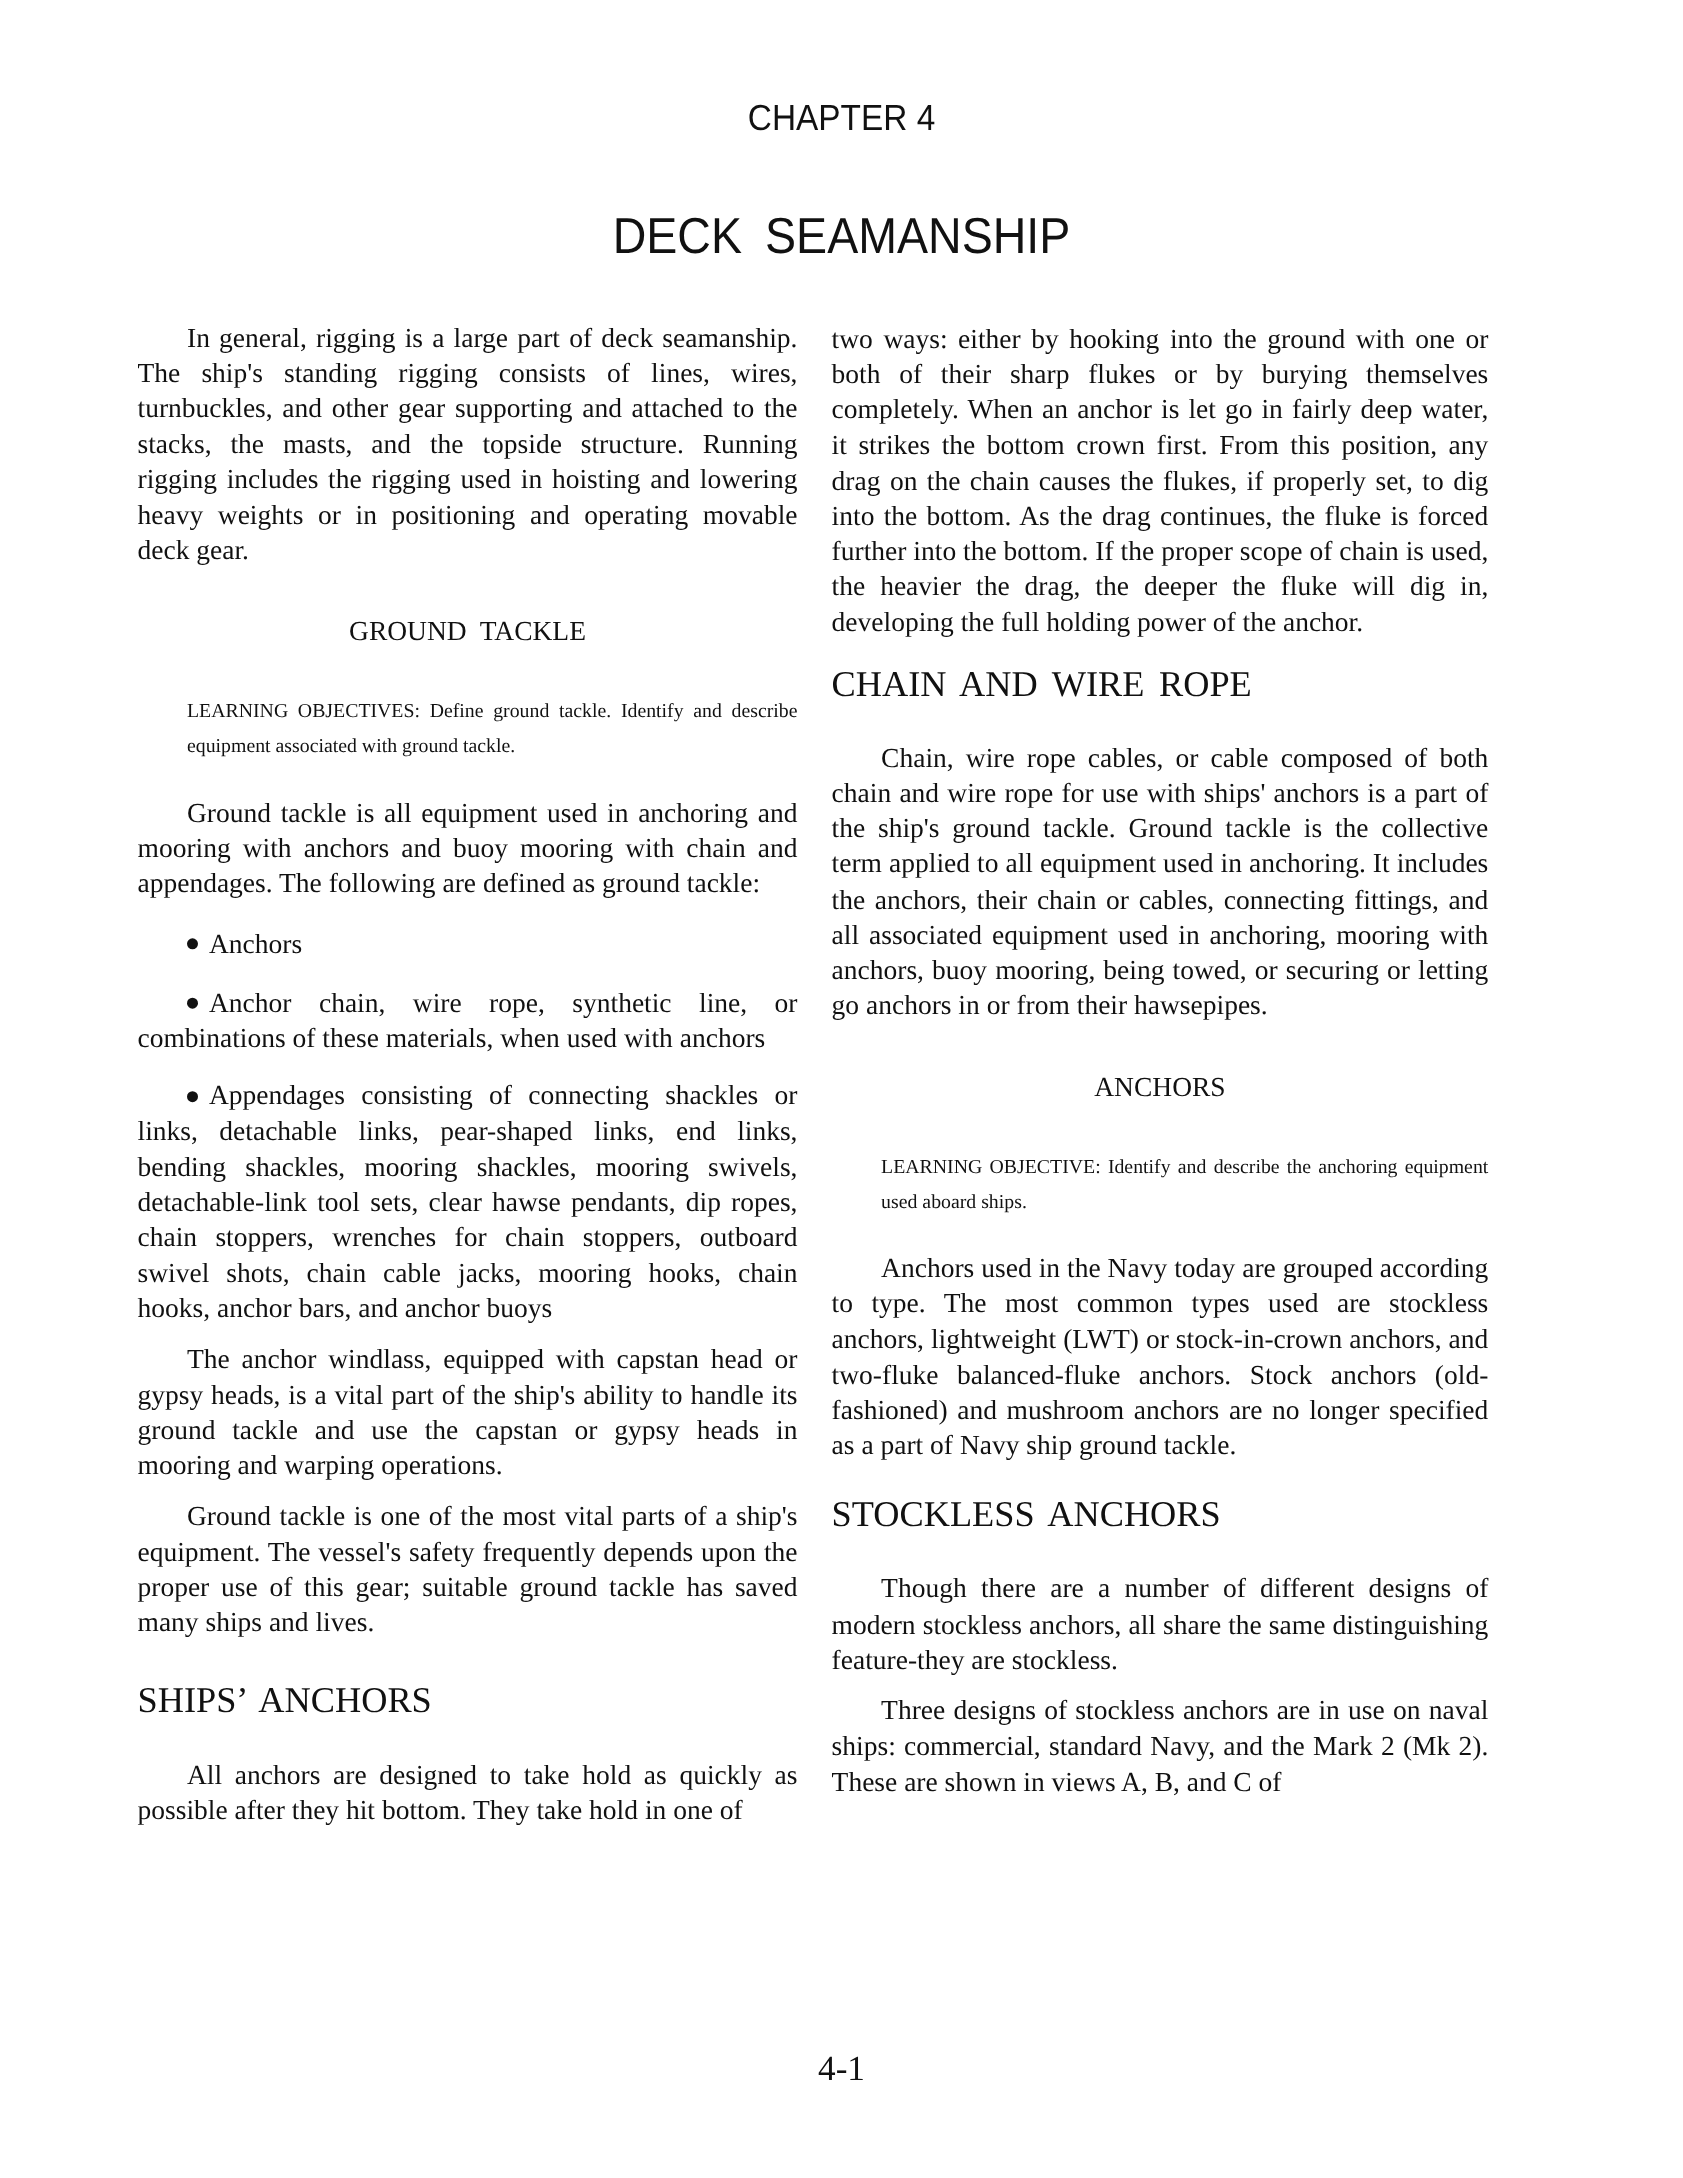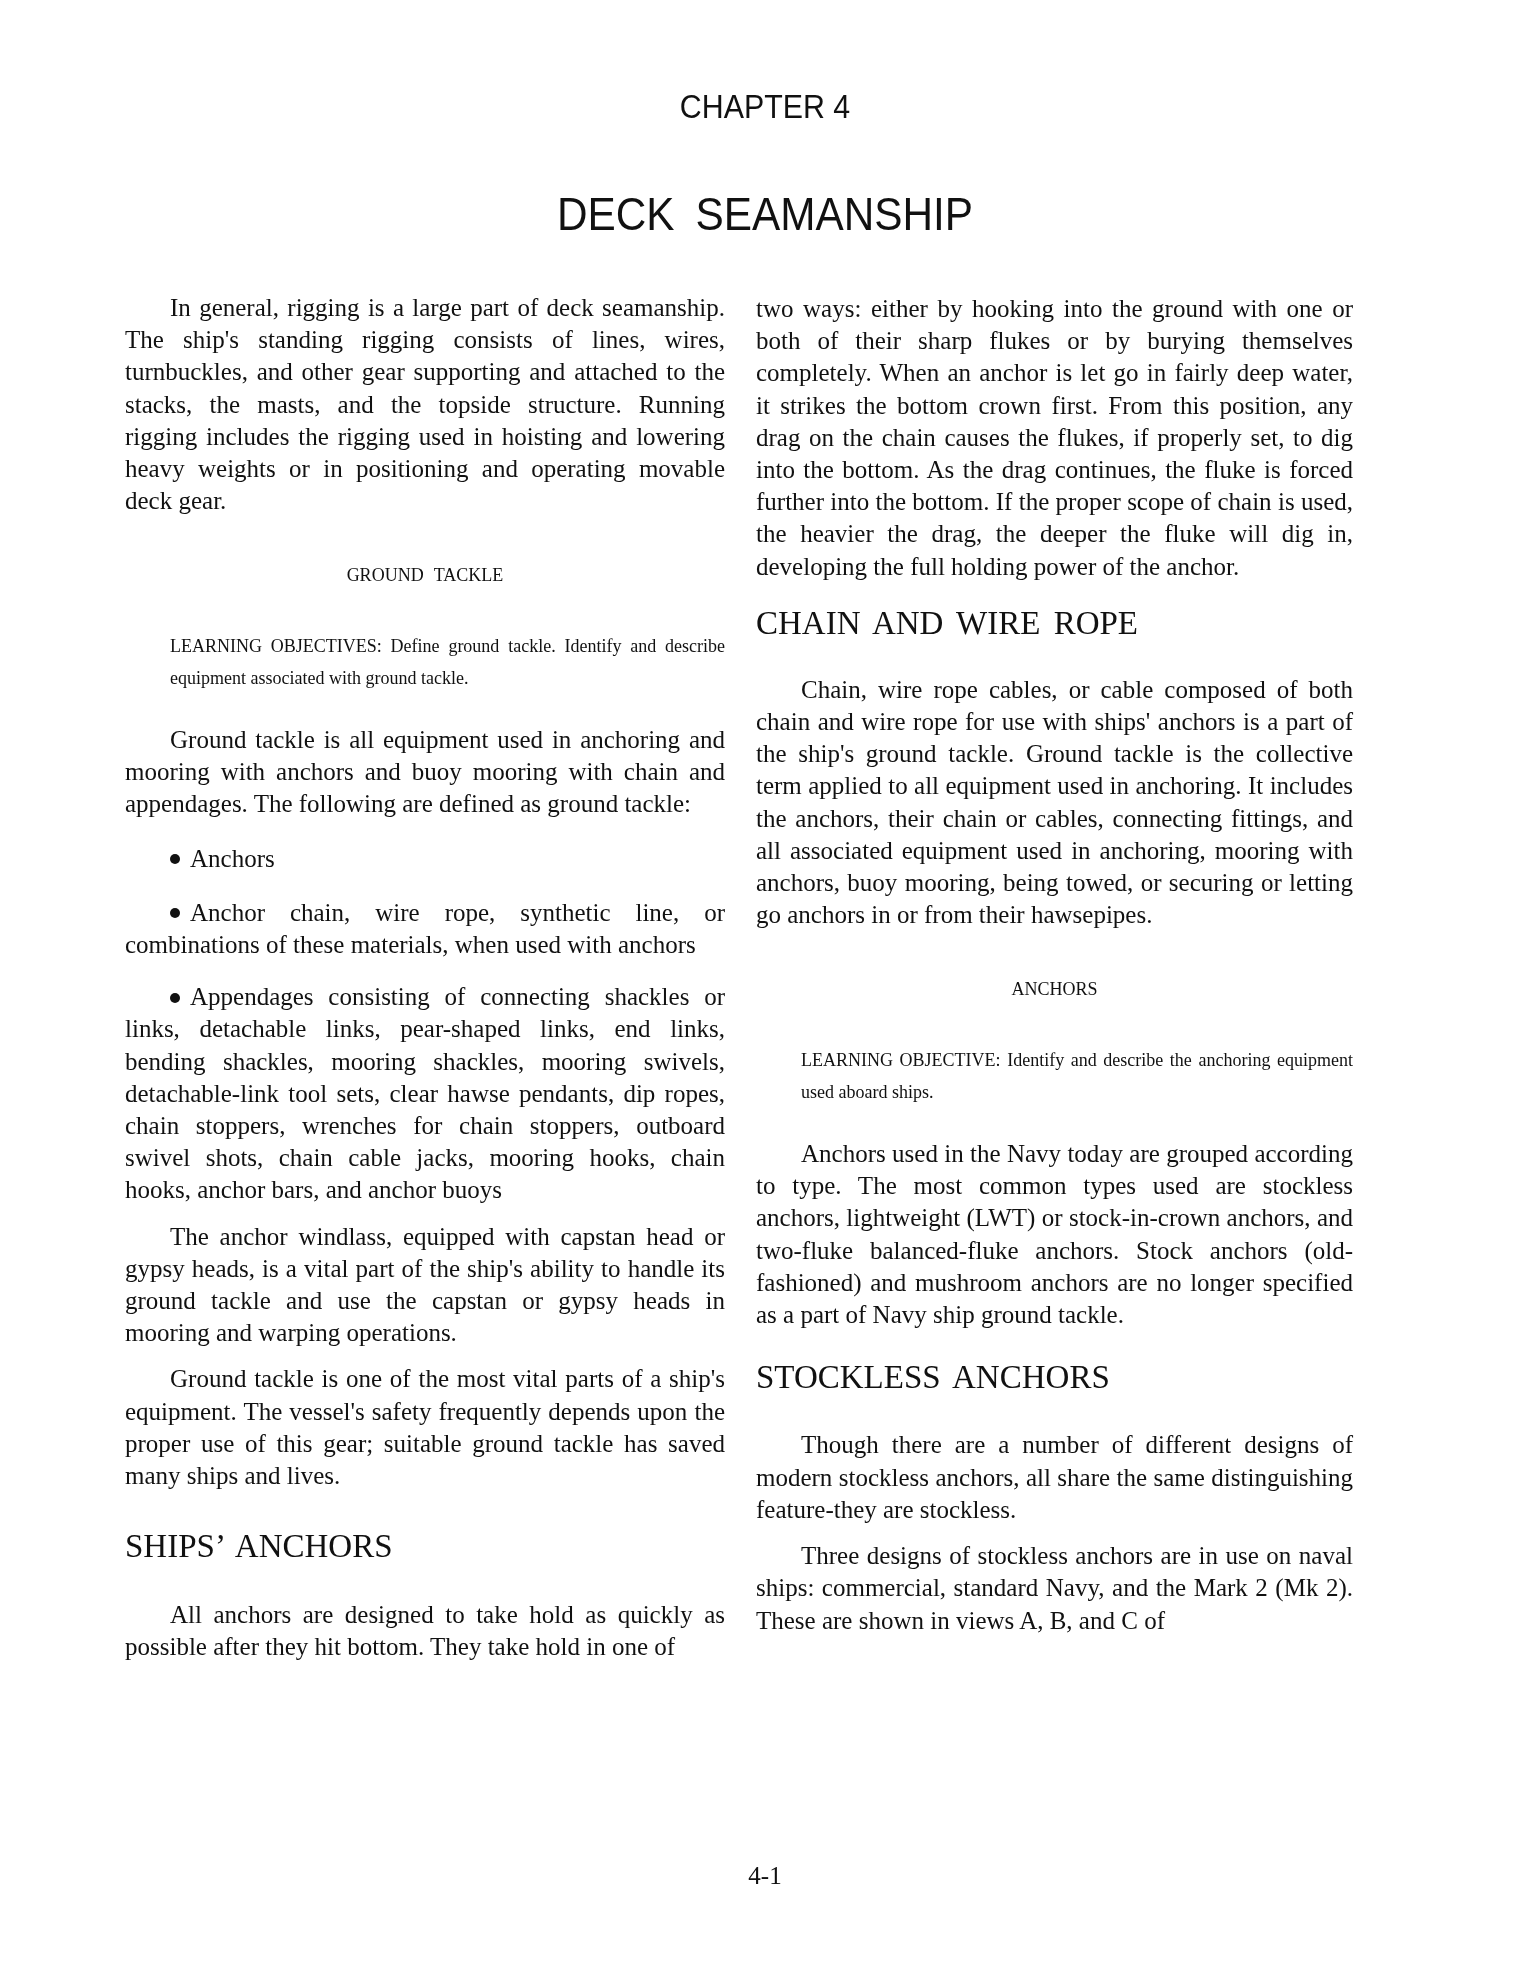--- a/index.html
+++ b/index.html
@@ -6,27 +6,27 @@
   body { width: 1530px; height: 1980px; position: relative; overflow: hidden; color: #111; }
   .chapter { position: absolute; left: 0; width: 1530px; top: 88px; text-align: center;
     font-family: "Liberation Sans", sans-serif; font-size: 33px; letter-spacing: 0px; transform: scaleX(0.92); }
   .title { position: absolute; left: 0; width: 1530px; top: 187px; text-align: center;
     font-family: "Liberation Sans", sans-serif; font-size: 46px; word-spacing: 10px; transform: scaleX(0.92); }
   .col { position: absolute; top: 292px; font-family: "Liberation Serif", serif; font-size: 25px; line-height: 32.2px; text-align: justify; }
   .col.left { left: 125px; width: 600px; }
   .col.right { left: 756px; width: 597px; top: 293px; }
   p { margin: 0 0 14px 0; text-indent: 45px; }
   p.noindent { text-indent: 0; }
-  .center-head { text-align: center; margin: 42px 0 38px 0; word-spacing: 6px; font-size: 18px; }
+  .center-head { text-align: center; margin: 42px 0 38px 0; word-spacing: 6px; font-size: 25px; }
   .side-head { margin: 38px 0 36px 0; font-size: 33px; word-spacing: 5px; }
   .objective { margin: 0 0 30px 45px; text-indent: 0; font-size: 18px; line-height: 32.2px; }
   .bullet { text-indent: 45px; margin: 0 0 14px 0; }
   .bullet .dot { display: inline-block; width: 10px; height: 10px; border-radius: 50%; background: #111; vertical-align: middle; margin-right: 10px; position: relative; top: -2px; }
   .pagenum { position: absolute; left: 0; width: 1530px; top: 1862px; text-align: center;
-    font-family: "Liberation Serif", serif; font-size: 25px; }
+    font-family: "Liberation Serif", serif; font-size: 32px; }
 </style>
 </head>
 <body>
 
 <div class="chapter">CHAPTER 4</div>
 <div class="title">DECK  SEAMANSHIP</div>
 
 <div class="col left">
   <p>In general, rigging is a large part of deck seamanship. The ship's standing rigging consists of lines, wires, turnbuckles, and other gear supporting and attached to the stacks, the masts, and the topside structure. Running rigging includes the rigging used in hoisting and lowering heavy weights or in positioning and operating movable deck gear.</p>
   <div class="center-head">GROUND  TACKLE</div>

